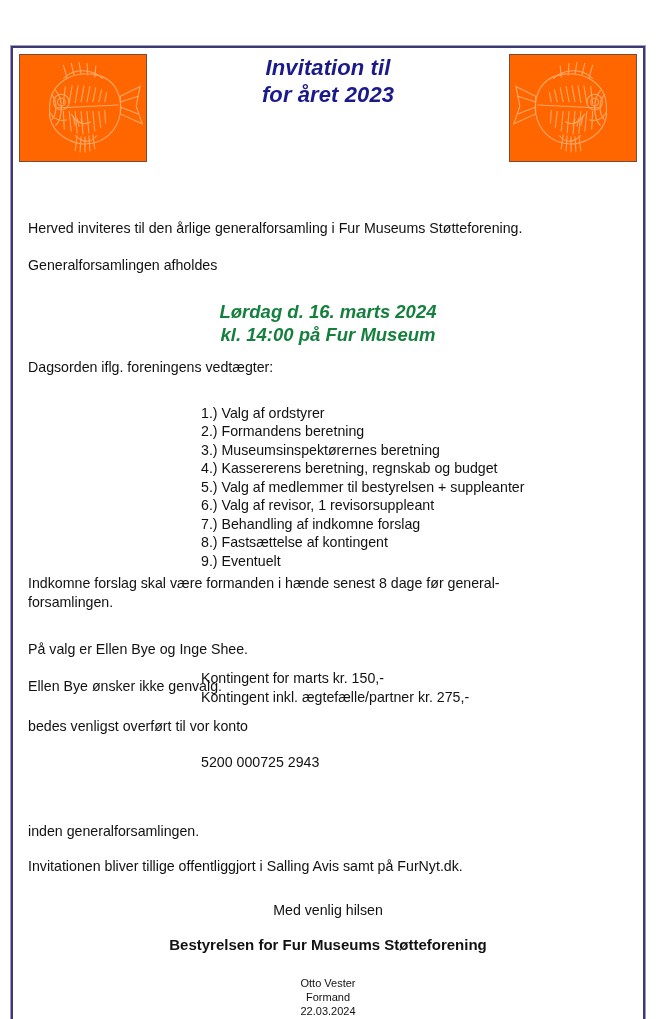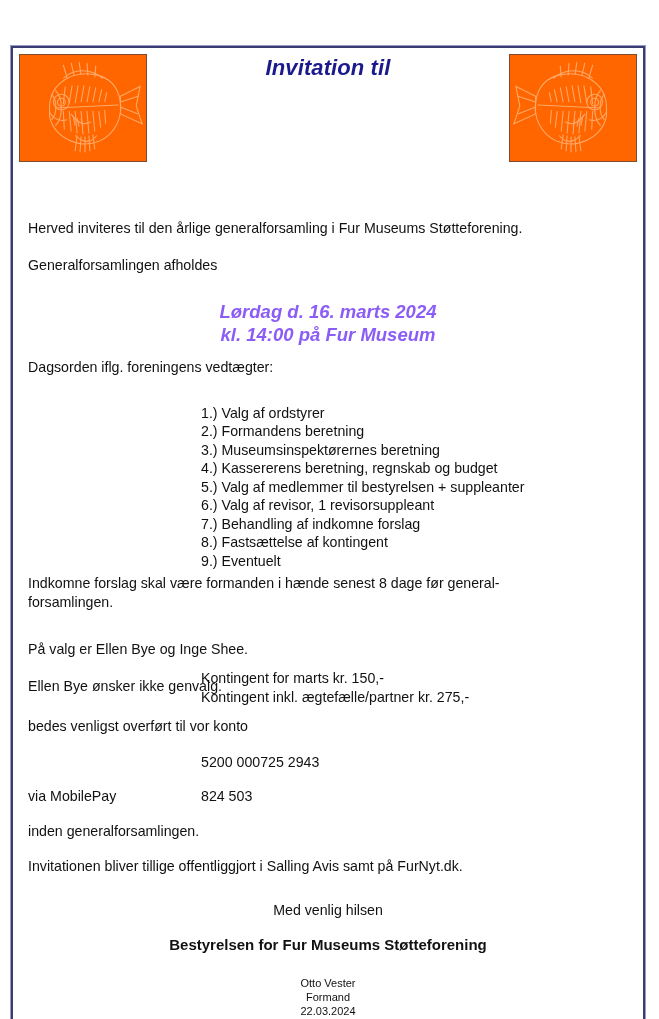--- a/index.html
+++ b/index.html
@@ -111,21 +111,21 @@
   }
 
   .center {
     position: absolute;
     left: 12px;
     right: 12px;
     text-align: center;
   }
 
   .datebox {
-    color: #8b5cf6;
+    color: #15803d;
     font-weight: bold;
     font-style: italic;
     font-size: 18.5px;
     line-height: 1.26;
   }
 
   .agenda {
     position: absolute;
     left: 188px;
     line-height: 1.30;
@@ -195,20 +195,21 @@
               <path d="M56 82 C64 90, 72 90, 78 82"></path>
 
               <path d="M52 60 C58 70, 66 72, 72 68"></path>
               <path d="M54 62 L56 72 M58 64 L60 73 M62 65 L64 73"></path>
             </g>
           </svg>
         </div>
 
         <div class="title-block">
           <div>Invitation til</div>
+          <div>for året 2023</div>
         </div>
 
         <div class="fossil right">
           <svg class="fish-svg" viewBox="0 0 128 108" preserveAspectRatio="none">
             <g fill="none" stroke="#ffb47a" stroke-width="1.1" opacity="0.85">
               <path d="M30 54 C30 28, 54 16, 76 20 C92 23, 100 34, 102 48
                        C104 62, 98 80, 80 88 C60 96, 34 84, 30 62 Z"></path>
               <path d="M48 24 L44 10 M55 21 L52 8 M62 20 L60 7 M69 21 L68 8 M76 23 L77 11"></path>
               <path d="M44 24 C54 14, 72 13, 84 24"></path>
               <path d="M102 42 L122 32 L118 52 L124 70 L102 60 Z"></path>
@@ -267,23 +268,20 @@
 
         <div class="indent" style="top:503px;">
           <div>Kontingent for marts kr. 150,-</div>
           <div>Kontingent inkl. ægtefælle/partner kr. 275,-</div>
         </div>
 
         <div class="p" style="top:551px;">bedes venligst overført til vor konto</div>
 
         <div class="indent" style="top:587px;">5200 000725 2943</div>
 
-        <div class="kv" style="top:621px;">
-          <span class="k">via MobilePay</span><span>824 503</span>
-        </div>
 
         <div class="p" style="top:691px;">Invitationen bliver tillige offentliggjort i Salling Avis samt på FurNyt.dk.</div>
 
         <div class="p" style="top:656px;">inden generalforsamlingen.</div>
 
         <div class="sign" style="top:735px;">Med venlig hilsen</div>
 
         <div class="sign bold" style="top:769px; font-size:15px;">Bestyrelsen for Fur Museums Støtteforening</div>
 
         <div class="sign" style="top:810px; font-size:11px;">

